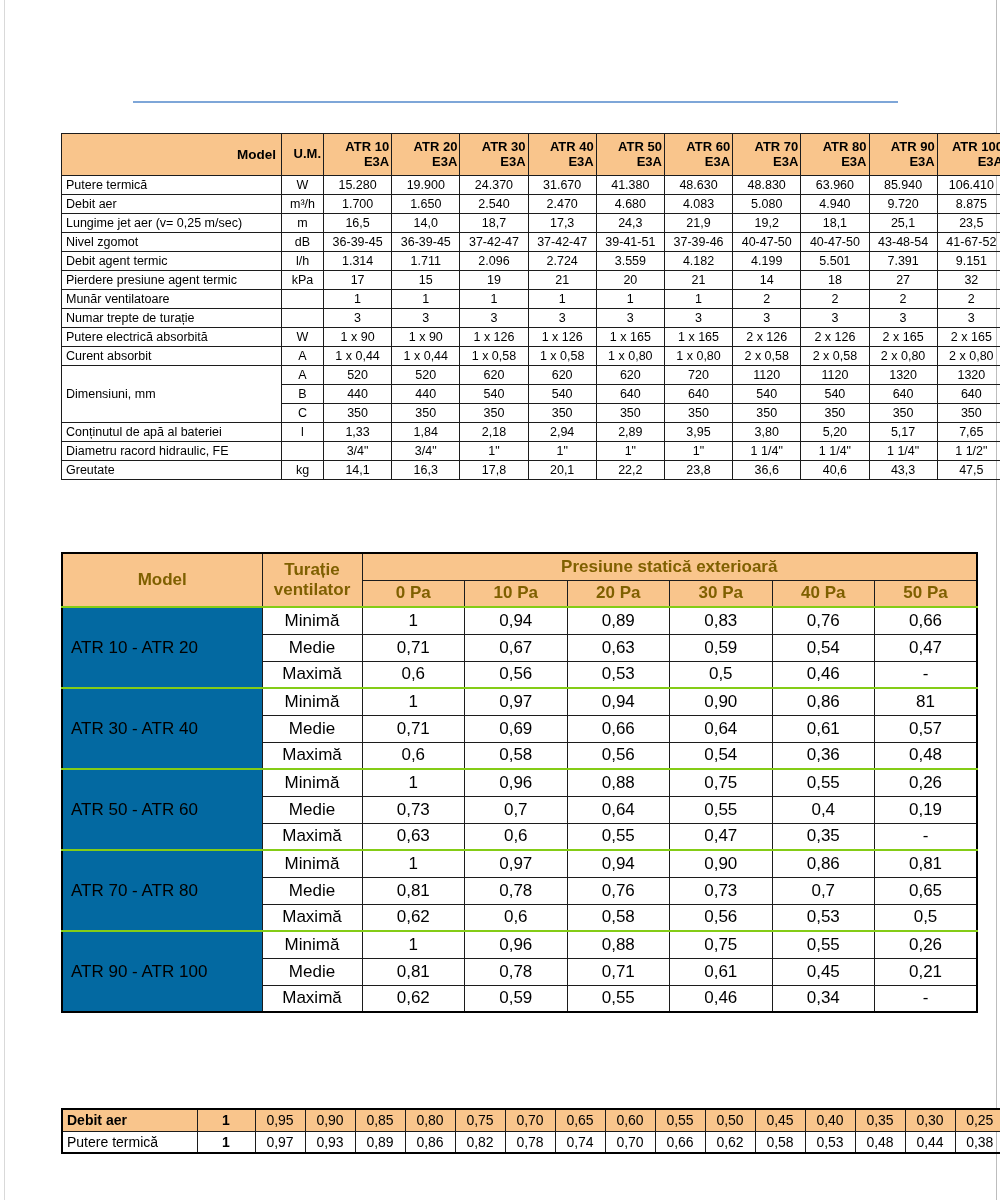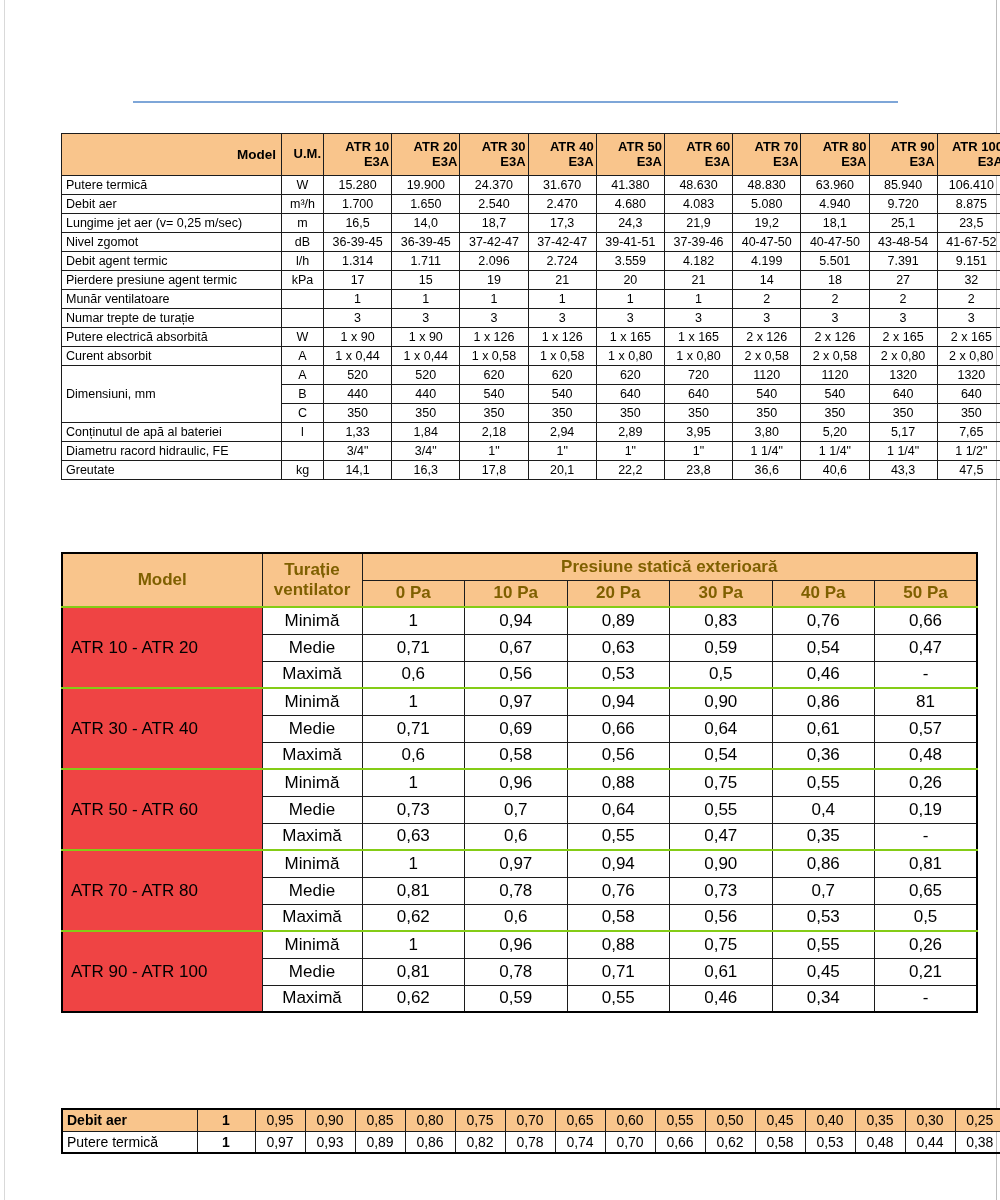--- a/index.html
+++ b/index.html
@@ -43,21 +43,21 @@
   .sec-title-1{
     position:absolute;left:46px;top:530px;
     font-size:16.5px;font-weight:bold;color:#000;
   }
   .red-table{
     position:absolute;left:45px;top:552px;width:917px;
     font-size:17px;
   }
   .red-table th,.red-table td{padding:0 4px;text-align:center;height:27px;}
   .red-table thead th{background:var(--orange);color:var(--olive);font-weight:bold;font-size:17px;}
-  .red-table td.model-cell{text-align:left;padding-left:8px;background:#ef4444;}
+  .red-table td.model-cell{text-align:left;padding-left:8px;background:#0369a1;}
   .red-table tr.group-start td{border-top:2px solid #84cc16;}
   .red-table{border:2px solid #000;}
 
   
   .sec-title-2{
     position:absolute;left:46px;top:1089px;
     font-size:13.5px;font-weight:bold;color:#000;
   }
   .pow-table{
     position:absolute;left:45px;top:1108px;width:945px;

